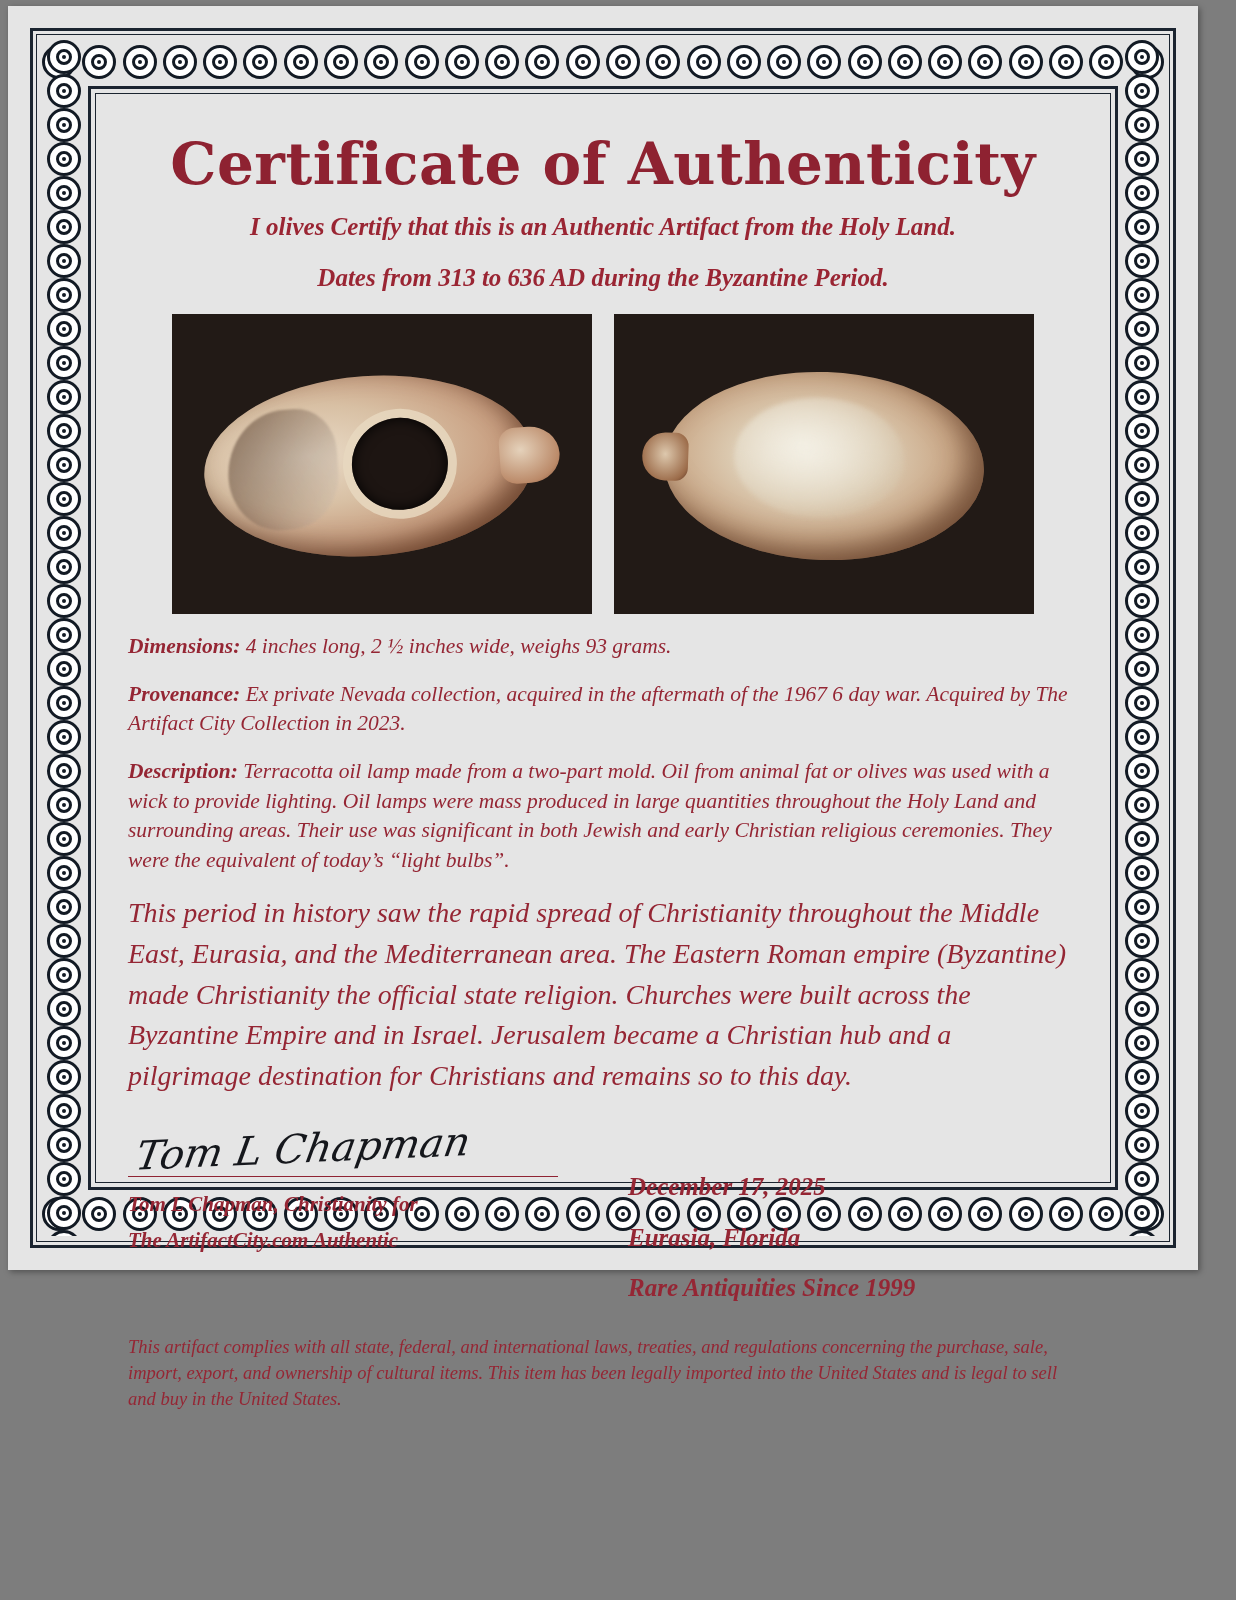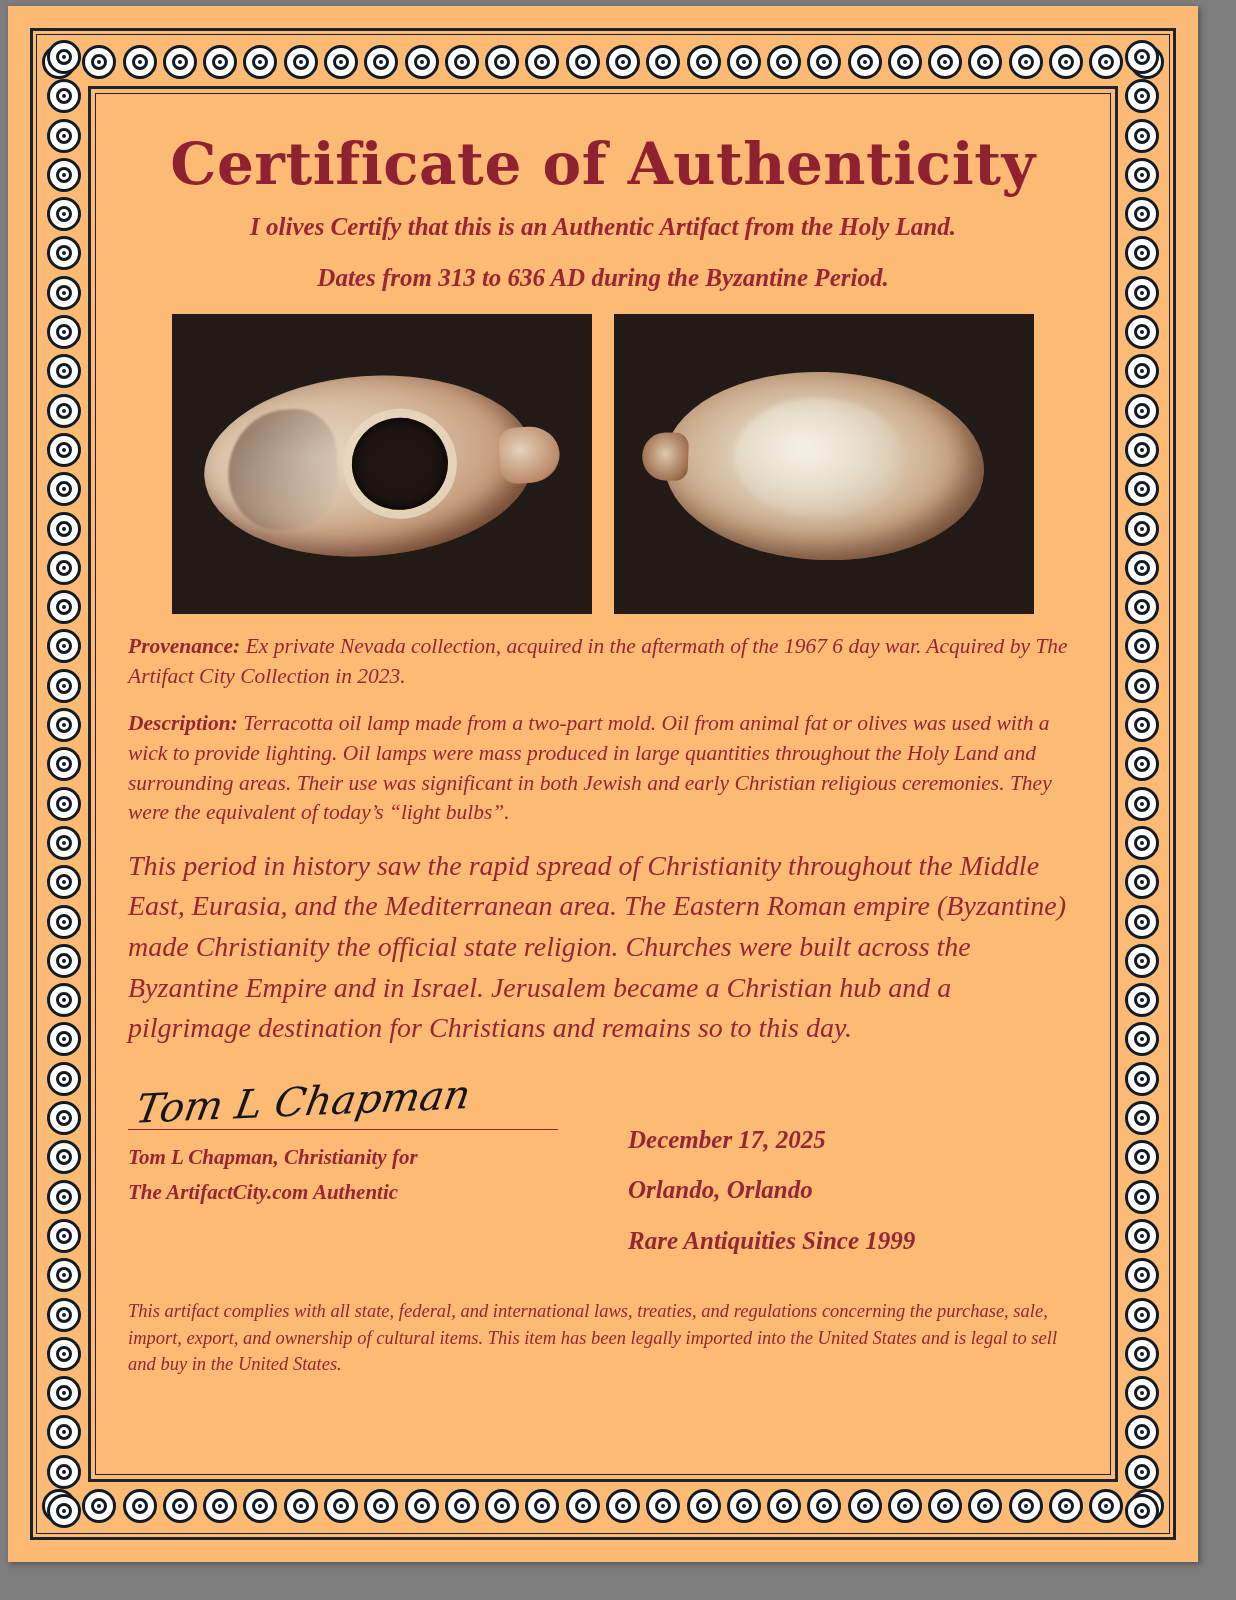--- a/index.html
+++ b/index.html
@@ -13,22 +13,22 @@
     overflow: hidden;
     font-family: "Liberation Serif", serif;
   }
 
   
   .page {
     position: absolute;
     left: 8px;
     top: 6px;
     width: 1190px;
-    height: 1556px;
-    background: #fdba74;
+    height: 1264px;
+    background: #e5e5e5;
     box-shadow: 2px 2px 6px rgba(0,0,0,0.35);
   }
 
   
   .border-outer {
     position: absolute;
     left: 22px;
     top: 22px;
     right: 22px;
     bottom: 22px;
@@ -273,21 +273,21 @@
     font-size: 25px;
     font-weight: bold;
     font-style: italic;
     color: #952634;
     line-height: 1.7;
   }
   .sign-date { margin-bottom: 8px; }
   .sign-city { margin-bottom: 8px; }
 
   .legal {
-    margin-top: 36px;
+    margin-top: 24px;
     font-size: 18.5px;
     line-height: 1.42;
     font-style: italic;
     color: #952634;
     font-family: "Liberation Serif", serif;
   }
 </style>
 </head>
 <body>
 
@@ -456,41 +456,44 @@
         </div>
       </div>
       <div class="photo">
         <div class="lamp lamp-bottom">
           <div class="patina"></div>
           <div class="nub"></div>
         </div>
       </div>
     </div>
 
+    <p class="field">
+      <b>Dimensions:</b><span> 4 inches long, 2 ½ inches wide, weighs 93 grams.</span>
+    </p>
 
     <p class="field">
       <b>Provenance:</b><span> Ex private Nevada collection, acquired in the aftermath of the 1967 6 day war. Acquired by The Artifact City Collection in 2023.</span>
     </p>
 
     <p class="field">
       <b>Description:</b><span> Terracotta oil lamp made from a two-part mold. Oil from animal fat or olives was used with a wick to provide lighting. Oil lamps were mass produced in large quantities throughout the Holy Land and surrounding areas. Their use was significant in both Jewish and early Christian religious ceremonies. They were the equivalent of today’s “light bulbs”.</span>
     </p>
 
     <p class="para">This period in history saw the rapid spread of Christianity throughout the Middle East, Eurasia, and the Mediterranean area. The Eastern Roman empire (Byzantine) made Christianity the official state religion. Churches were built across the Byzantine Empire and in Israel. Jerusalem became a Christian hub and a pilgrimage destination for Christians and remains so to this day.</p>
 
     <div class="sign-block">
       <div class="sign-left">
         <div class="signature">Tom L Chapman</div>
         <div class="sign-rule"></div>
         <div class="sign-name">Tom L Chapman, Christianity for</div>
         <div class="sign-org">The ArtifactCity.com Authentic</div>
       </div>
       <div class="sign-right">
         <div class="sign-date">December 17, 2025</div>
-        <div class="sign-city">Orlando, Orlando</div>
+        <div class="sign-city">Eurasia, Florida</div>
         <div class="sign-tag">Rare Antiquities Since 1999</div>
       </div>
     </div>
 
     <p class="legal">This artifact complies with all state, federal, and international laws, treaties, and regulations concerning the purchase, sale, import, export, and ownership of cultural items. This item has been legally imported into the United States and is legal to sell and buy in the  United States.</p>
 
   </div>
 </div>
 
 </body></html>

